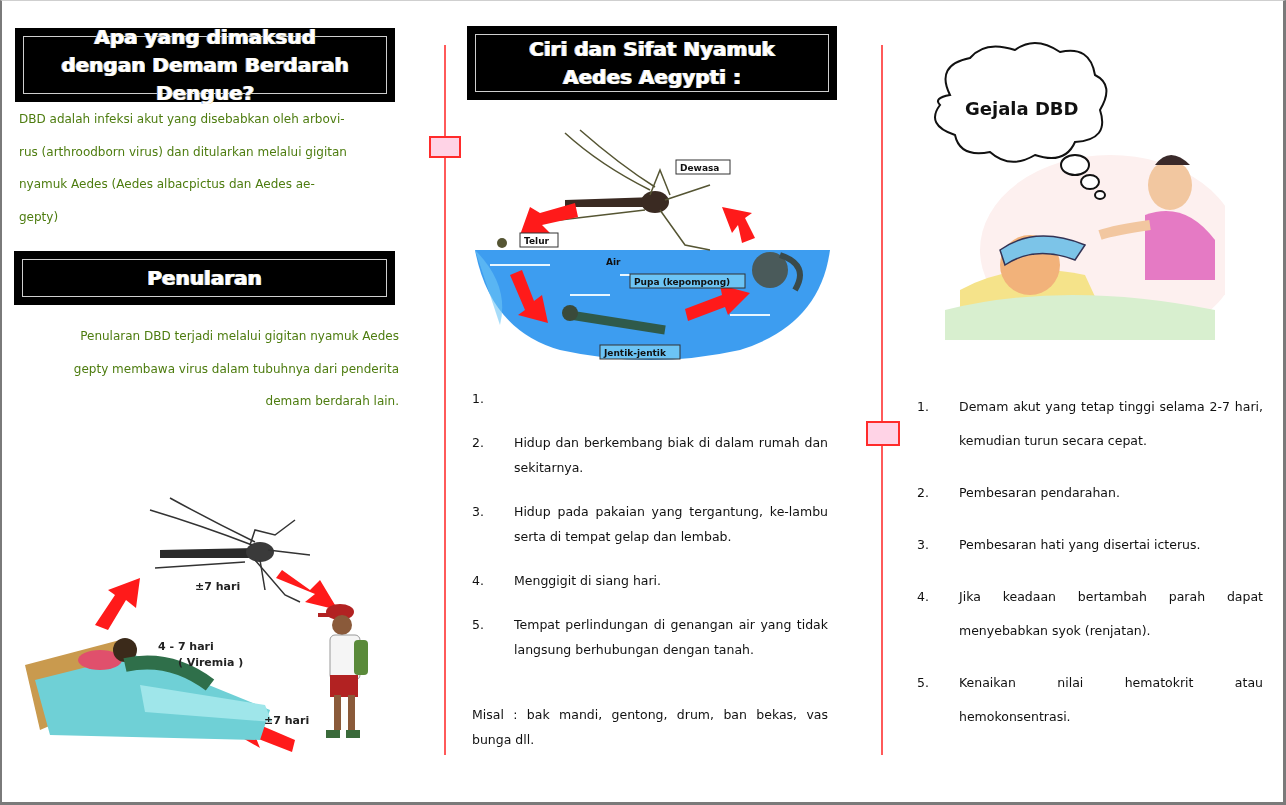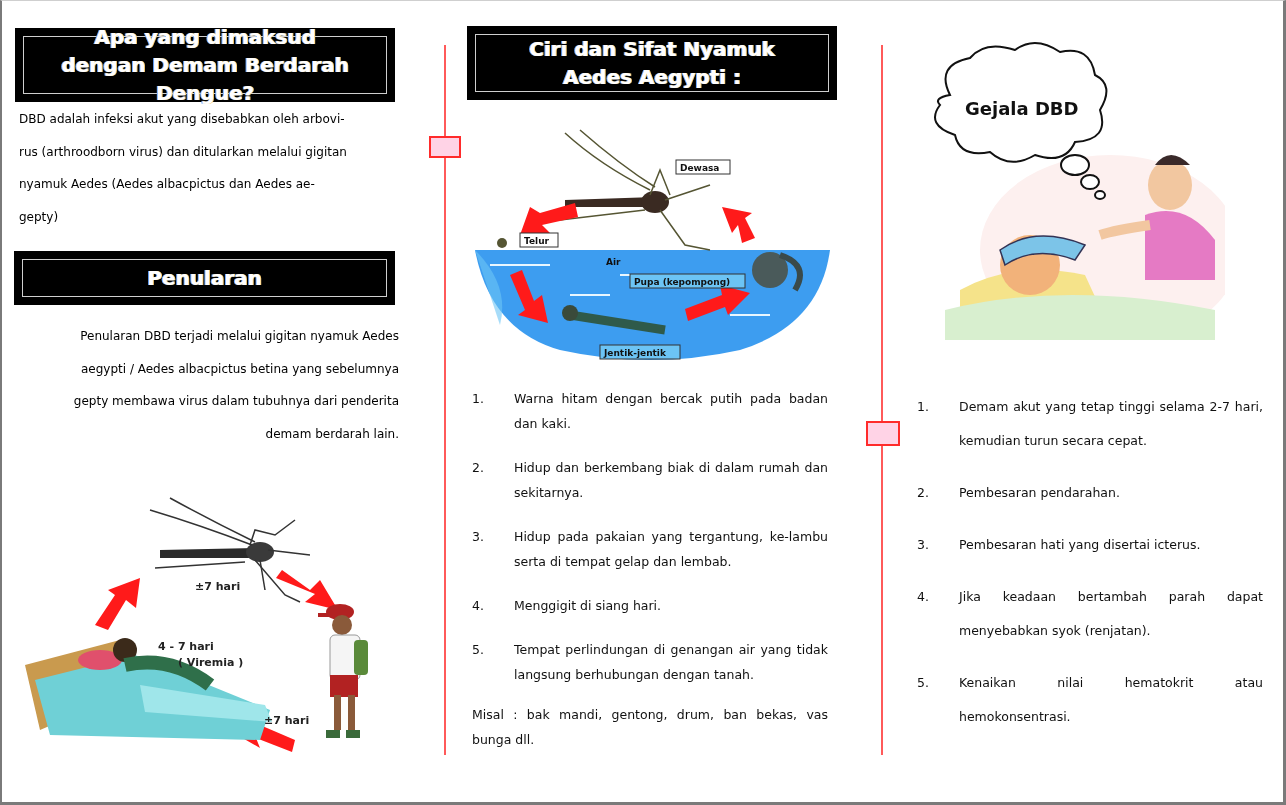--- a/index.html
+++ b/index.html
@@ -15,21 +15,21 @@
   .title-box {
     position:absolute; background:#000; box-sizing:border-box; padding:8px;
   }
   .title-inner {
     border:1px solid #cfcfcf; height:100%; box-sizing:border-box;
     display:flex; align-items:center; justify-content:center; text-align:center;
     color:#fff; font-weight:bold; font-size:20px; line-height:28px;
     text-shadow:1px 0 0 #ffd27a, -1px 0 0 #6aa7ff;
   }
   .para {
-    position:absolute; font-size:12px; line-height:32.5px; color:#000000;
+    position:absolute; font-size:12px; line-height:32.5px; color:#4d7c0f;
   }
   .sep {
     position:absolute; width:2px; background:#ff5a5a;
   }
   .sep-marker {
     position:absolute; width:32px; height:22px; box-sizing:border-box;
     border:2px solid #ff2b2b; background:#ffd3e6;
   }
   .list { position:absolute; margin:0; padding:0; list-style:none; font-size:12.5px; }
   .list li { display:flex; }
@@ -57,21 +57,20 @@
   <div>nyamuk Aedes (Aedes albacpictus dan Aedes ae-</div>
   <div>gepty)</div>
 </div>
 
 <div class="title-box" style="left:14px; top:251px; width:381px; height:54px;">
   <div class="title-inner">Penularan</div>
 </div>
 
 <div class="para" style="left:19px; top:320px; width:380px;text-align:right;">
   <div>Penularan DBD terjadi melalui gigitan nyamuk Aedes</div>
-  <div>aegypti / Aedes albacpictus betina yang sebelumnya</div>
   <div>gepty membawa virus dalam tubuhnya dari penderita</div>
   <div>demam berdarah lain.</div>
 </div>
 
 <svg style="position:absolute; left:20px; top:490px;" width="380" height="270" viewBox="0 0 380 270">
 
   <g>
     <path d="M140 60 L240 58 L245 68 L140 68 Z" fill="#2a2a2a"></path>
     <ellipse cx="240" cy="62" rx="14" ry="10" fill="#3a3a3a"></ellipse>
     <path d="M130 20 Q180 35 232 55" stroke="#333" fill="none" stroke-width="1.5"></path>
@@ -166,21 +165,20 @@
   <text x="136" y="140" font-size="9" font-weight="bold" fill="#111">Air</text>
   <rect x="160" y="149" width="115" height="14" fill="#6cc4f5" stroke="#333"></rect>
   <text x="164" y="160" font-size="9" font-weight="bold" fill="#111">Pupa (kepompong)</text>
   <rect x="130" y="220" width="80" height="14" fill="#6cc4f5" stroke="#333"></rect>
   <text x="134" y="231" font-size="9" font-weight="bold" fill="#111">Jentik-jentik</text>
 </svg>
 
 <ul class="list mid-list" style="left:472px; top:386px; width:356px;">
   <li>
       <span class="num">1.</span>
-      <span class="txt">Warna hitam dengan bercak putih pada badan dan kaki.</span>
     </li>
   <li>
       <span class="num">2.</span>
       <span class="txt">Hidup dan berkembang biak di dalam rumah dan sekitarnya.</span>
     </li>
   <li>
       <span class="num">3.</span>
       <span class="txt">Hidup pada pakaian yang tergantung, ke-lambu serta di tempat gelap dan lembab.</span>
     </li>
   <li>

